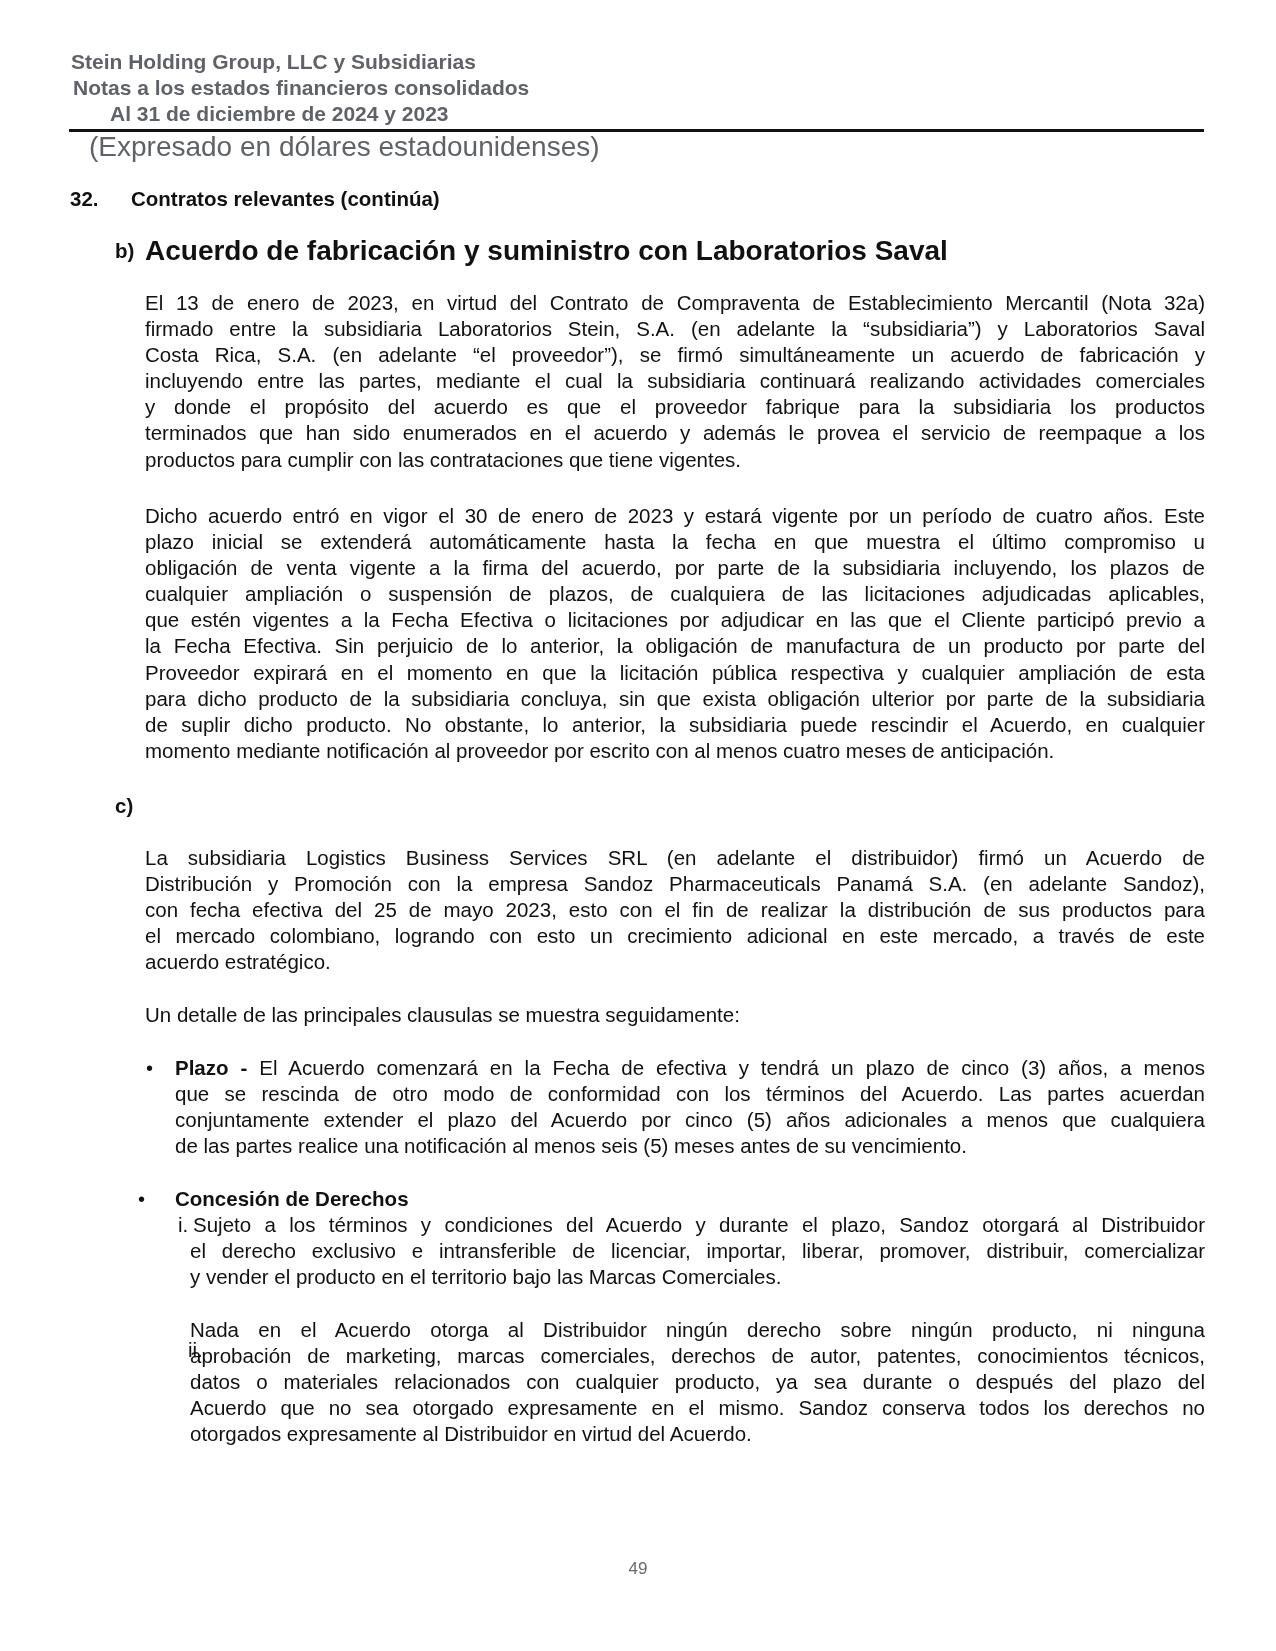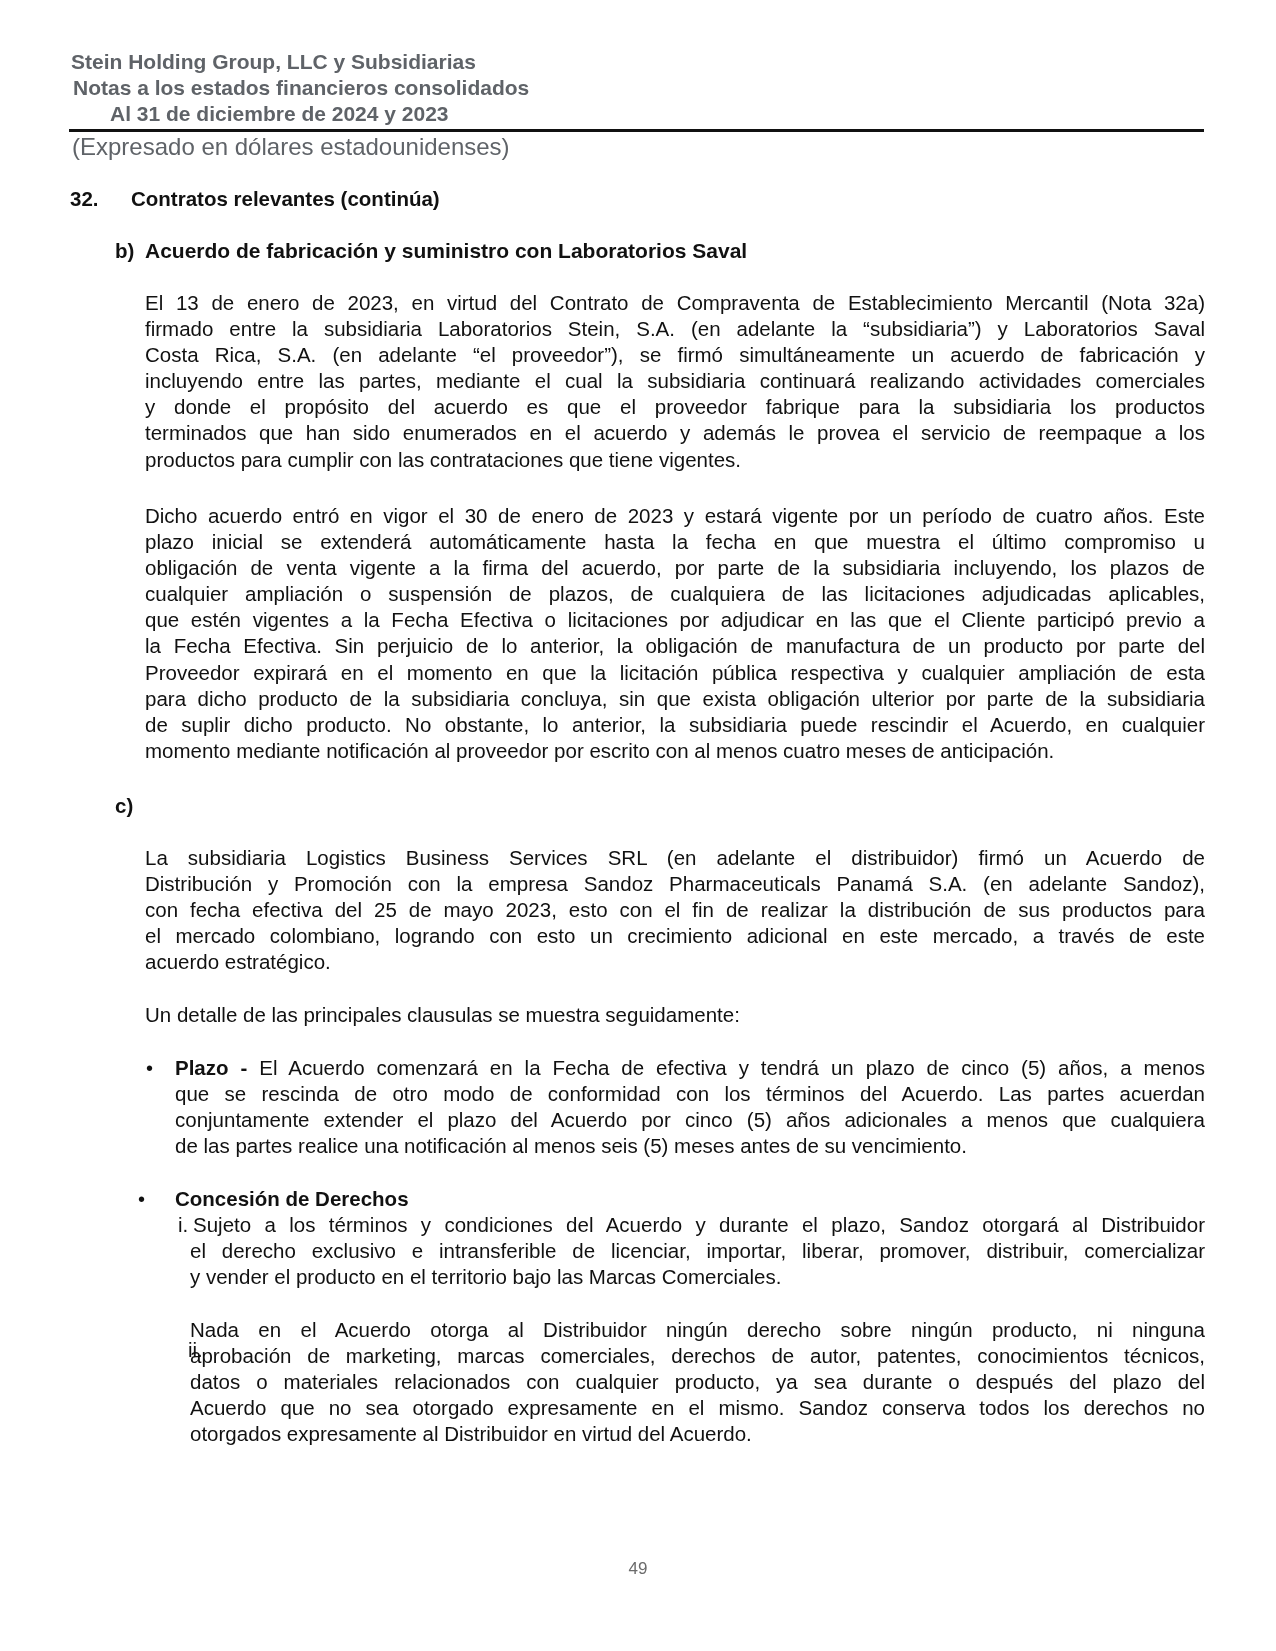--- a/index.html
+++ b/index.html
@@ -5,27 +5,27 @@
   html, body { margin: 0; padding: 0; background: #ffffff; }
   body { width: 1276px; height: 1651px; position: relative; overflow: hidden;
          font-family: "Liberation Sans", sans-serif; color: #111111; }
   .page { position: absolute; left: 0; top: 0; width: 1276px; height: 1651px; border-radius: 15px; }
 
   .hdr { position: absolute; left: 71px; color: #5f6368; font-weight: bold; font-size: 21px; line-height: 26px; white-space: nowrap; }
   .hdr.l1 { top: 49px; }
   .hdr.l2 { top: 75px; left: 73px; }
   .hdr.l3 { top: 101px; margin-left: 39px; }
   .rule { position: absolute; left: 69px; top: 129px; width: 1135px; height: 3px; background: #111111; }
-  .subhdr { position: absolute; left: 72px; top: 134px; font-size: 24px; line-height: 26px; color: #5f6368; white-space: nowrap; text-align: center; }
+  .subhdr { position: absolute; left: 89px; top: 134px; font-size: 28px; line-height: 26px; color: #5f6368; white-space: nowrap; text-align: center; }
 
   .sec-num { position: absolute; left: 70px; top: 186px; font-weight: bold; font-size: 20.5px; line-height: 26px; }
   .sec-title { position: absolute; left: 131px; top: 186px; font-weight: bold; font-size: 20.5px; line-height: 26px; white-space: nowrap; }
 
   .sub-letter { position: absolute; left: 115px; font-weight: bold; font-size: 20.5px; line-height: 26px; }
-  .sub-title { position: absolute; left: 145px; font-weight: bold; font-size: 21px; line-height: 26px; white-space: nowrap; }
+  .sub-title { position: absolute; left: 145px; font-weight: bold; font-size: 28px; line-height: 26px; white-space: nowrap; }
 
   .para { position: absolute; left: 145px; width: 1060px; font-size: 20.5px; line-height: 26.1px;
           text-align: justify; text-align-last: left; }
   .para .ln { display: block; text-align: justify; text-align-last: justify; }
   .para .ln.last { text-align-last: left; }
 
   .bullet { position: absolute; font-size: 20px; line-height: 26px; }
   .li-text { position: absolute; left: 175px; width: 1030px; font-size: 20.5px; line-height: 26.1px; }
   .li-text .ln { display: block; text-align: justify; text-align-last: justify; }
   .li-text .ln.last { text-align-last: left; }
@@ -87,21 +87,21 @@
     <span class="ln">el mercado colombiano, logrando con esto un crecimiento adicional en este mercado, a través de este</span>
     <span class="ln last">acuerdo estratégico.</span>
   </div>
 
   <div class="para" style="top:1002px;">
     <span class="ln last">Un detalle de las principales clausulas se muestra seguidamente:</span>
   </div>
 
   <div class="bullet" style="left:146px; top:1055px;">•</div>
   <div class="li-text" style="top:1055px;">
-    <span class="ln"><b class="lead">Plazo -</b><span> El Acuerdo comenzará en la Fecha de efectiva y tendrá un plazo de cinco (5) años, a menos</span></span>
+    <span class="ln"><b class="lead">Plazo -</b><span> El Acuerdo comenzará en la Fecha de efectiva y tendrá un plazo de cinco (3) años, a menos</span></span>
     <span class="ln">que se rescinda de otro modo de conformidad con los términos del Acuerdo. Las partes acuerdan</span>
     <span class="ln">conjuntamente extender el plazo del Acuerdo por cinco (5) años adicionales a menos que cualquiera</span>
     <span class="ln last">de las partes realice una notificación al menos seis (5) meses antes de su vencimiento.</span>
   </div>
 
   <div class="bullet" style="left:138px; top:1186px;">•</div>
   <div class="li-text" style="top:1186px;">
     <span class="ln last"><b class="lead">Concesión de Derechos</b></span>
   </div>
 

